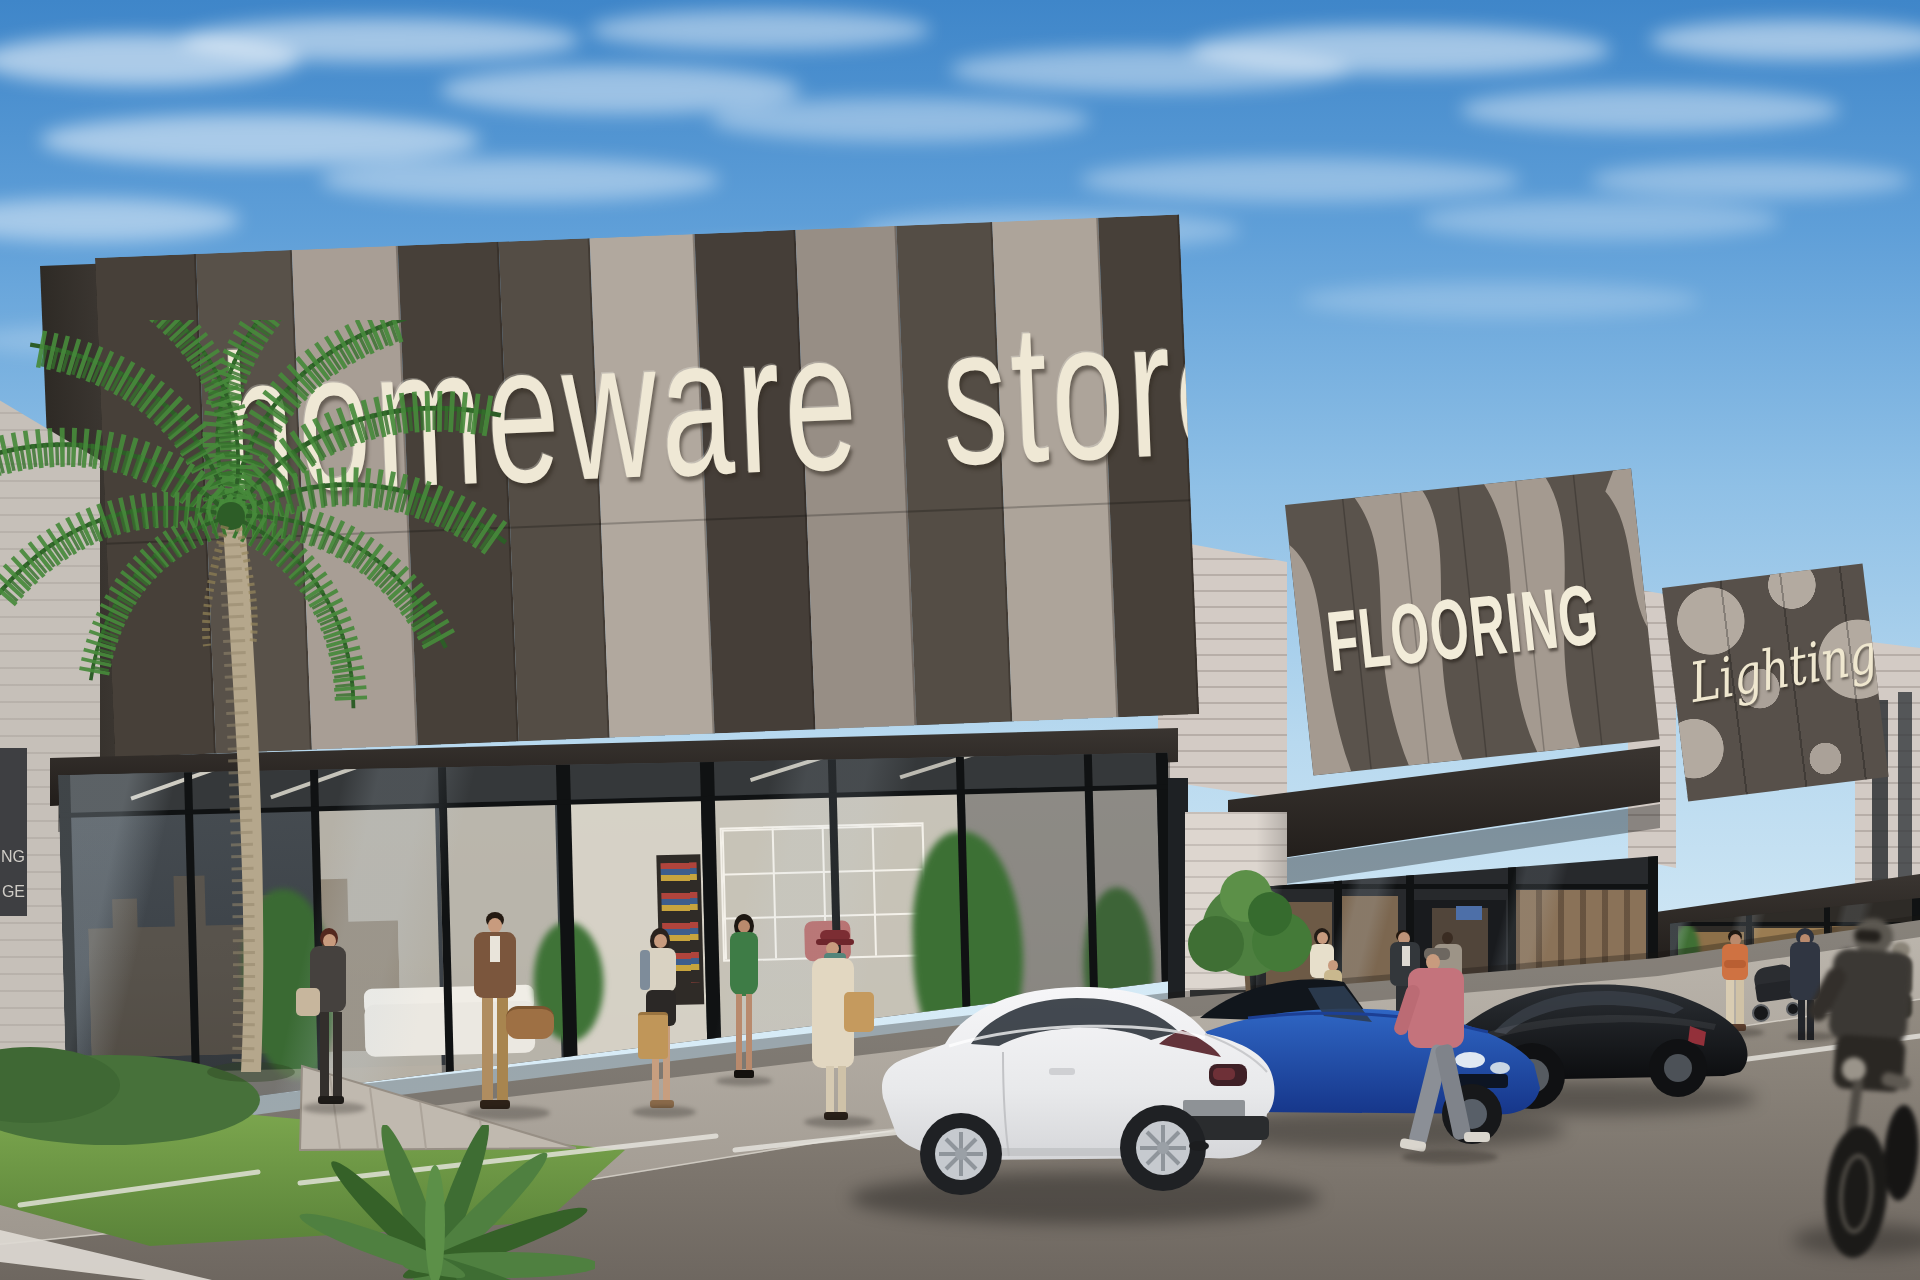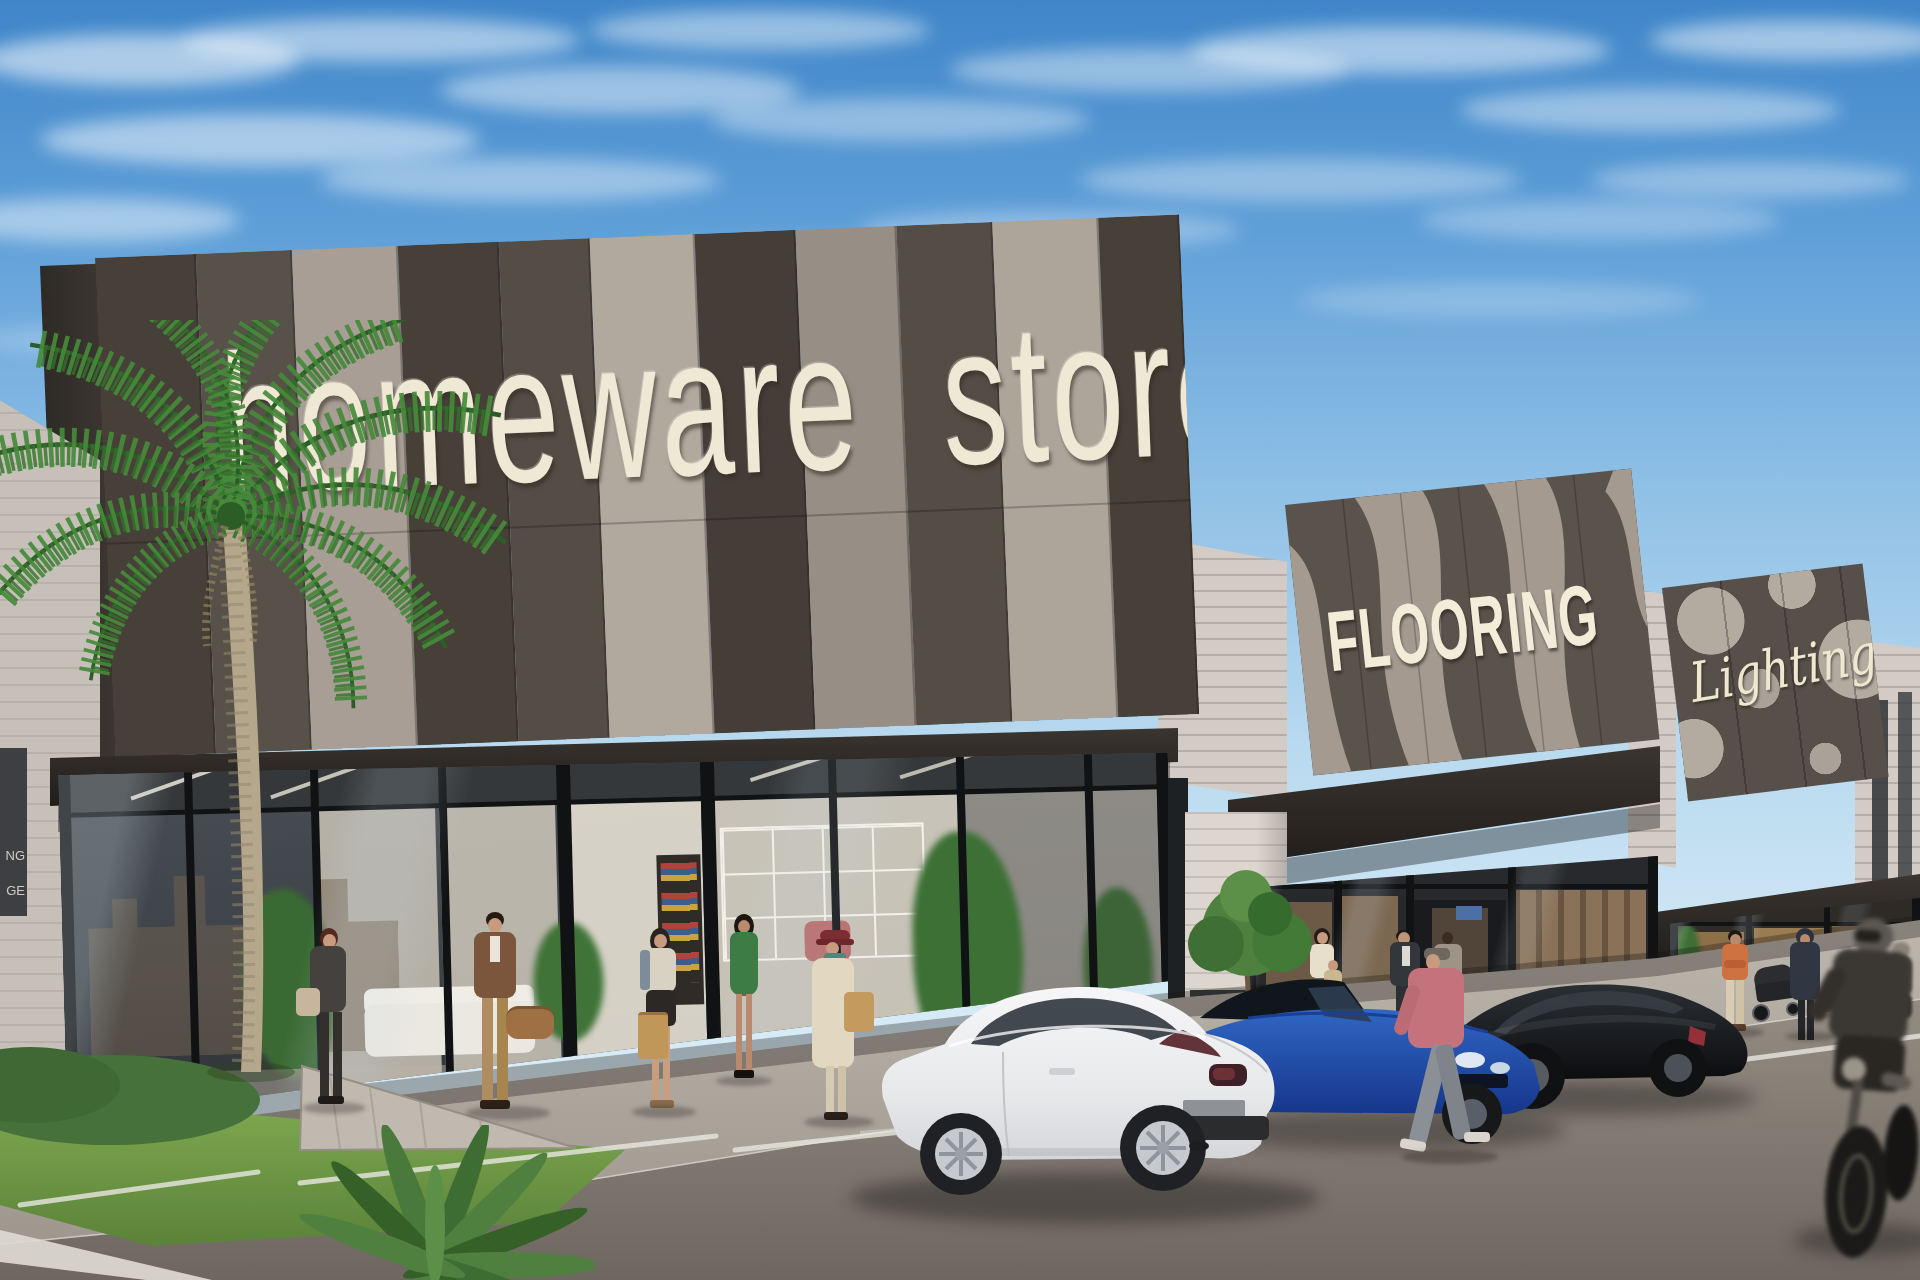--- a/index.html
+++ b/index.html
@@ -9,21 +9,21 @@
   .sky{inset:0;background:linear-gradient(180deg,#3f86c9 0%,#5f9fd8 18%,#8fc0e6 38%,#b8d9ef 58%,#d5eaf6 78%,#e2f1f9 100%);}
   
   .fascia{left:95px;top:258px;width:1085px;height:500px;transform:rotate(-2.3deg);transform-origin:0 0;display:flex;overflow:hidden;box-shadow:inset 0 -26px 36px rgba(0,0,0,.22);}
   .fascia .stripe{height:100%;border-right:2px solid rgba(20,15,10,.28);}
   .seam-h{left:0;top:57%;width:100%;height:2px;background:rgba(0,0,0,.22);}
   .sign-homeware{left:120px;top:58px;font-size:130px;letter-spacing:4px;word-spacing:42px;color:#efe8d5;transform:scaleY(1.52);transform-origin:0 0;white-space:nowrap;text-shadow:2px 3px 3px rgba(50,42,32,.55),-1px -1px 0 rgba(255,255,248,.25);}
   .return-edge{left:40px;top:266px;width:58px;height:498px;background:linear-gradient(90deg,#2e2a25,#3b3631);transform:rotate(-2.3deg);transform-origin:0 0;}
   
   .sidewall{left:0;top:378px;width:100px;height:748px;background:#c6c0b9;clip-path:polygon(0 3%,100% 11%,100% 100%,0 100%);}
   .sidewall .brick{position:absolute;inset:0;background:repeating-linear-gradient(180deg,rgba(60,50,45,.10) 0 2px,transparent 2px 17px);}
-  .side-sign{left:0;top:748px;width:27px;height:168px;background:#3e3f42;color:#cfccc6;font-size:13px;text-align:right;}
+  .side-sign{left:0;top:748px;width:27px;height:168px;background:#3e3f42;color:#cfccc6;font-size:16px;text-align:right;}
   .side-sign span{position:absolute;right:2px;}
   
   .band-floor{left:1285px;top:505px;width:348px;height:272px;transform:rotate(-6deg);transform-origin:0 0;overflow:hidden;background:#5a534c;}
   .sign-flooring{left:28px;top:92px;font-size:50px;font-weight:bold;letter-spacing:1px;color:#f2ecd9;transform:scaleY(1.7);transform-origin:0 0;white-space:nowrap;text-shadow:1px 2px 2px rgba(40,34,26,.6);}
   .band-light{left:1662px;top:588px;width:202px;height:215px;transform:rotate(-7deg);transform-origin:0 0;background-color:#57504a;background-image:repeating-linear-gradient(90deg,transparent 0 58px,rgba(0,0,0,.25) 58px 60px),radial-gradient(circle 34px at 22% 18%,#b3aaa0 98%,transparent),radial-gradient(circle 24px at 64% 6%,#b3aaa0 98%,transparent),radial-gradient(circle 40px at 92% 44%,#b3aaa0 98%,transparent),radial-gradient(circle 20px at 42% 52%,#aaa198 98%,transparent),radial-gradient(circle 30px at 6% 76%,#b3aaa0 98%,transparent),radial-gradient(circle 16px at 70% 88%,#aaa198 98%,transparent);overflow:hidden;}
   .sign-lighting{left:16px;top:66px;font-size:44px;font-style:italic;font-family:"DejaVu Serif",serif;color:#efe7cf;transform:scaleY(1.25) rotate(-2deg);transform-origin:0 0;white-space:nowrap;text-shadow:1px 2px 2px rgba(40,34,26,.55);}
   
   .glass-home{left:58px;top:775px;width:1110px;height:345px;transform:rotate(-1.5deg);transform-origin:0 0;clip-path:polygon(0 0,100% 2%,100% 68%,0 100%);background:linear-gradient(180deg,#474d52 0%,#3d4349 55%,#2f3337 100%);overflow:hidden;}
   .glass-home .pane,.glass-home .decor{position:absolute;}
   .mull{position:absolute;top:0;bottom:0;background:#101213;}

